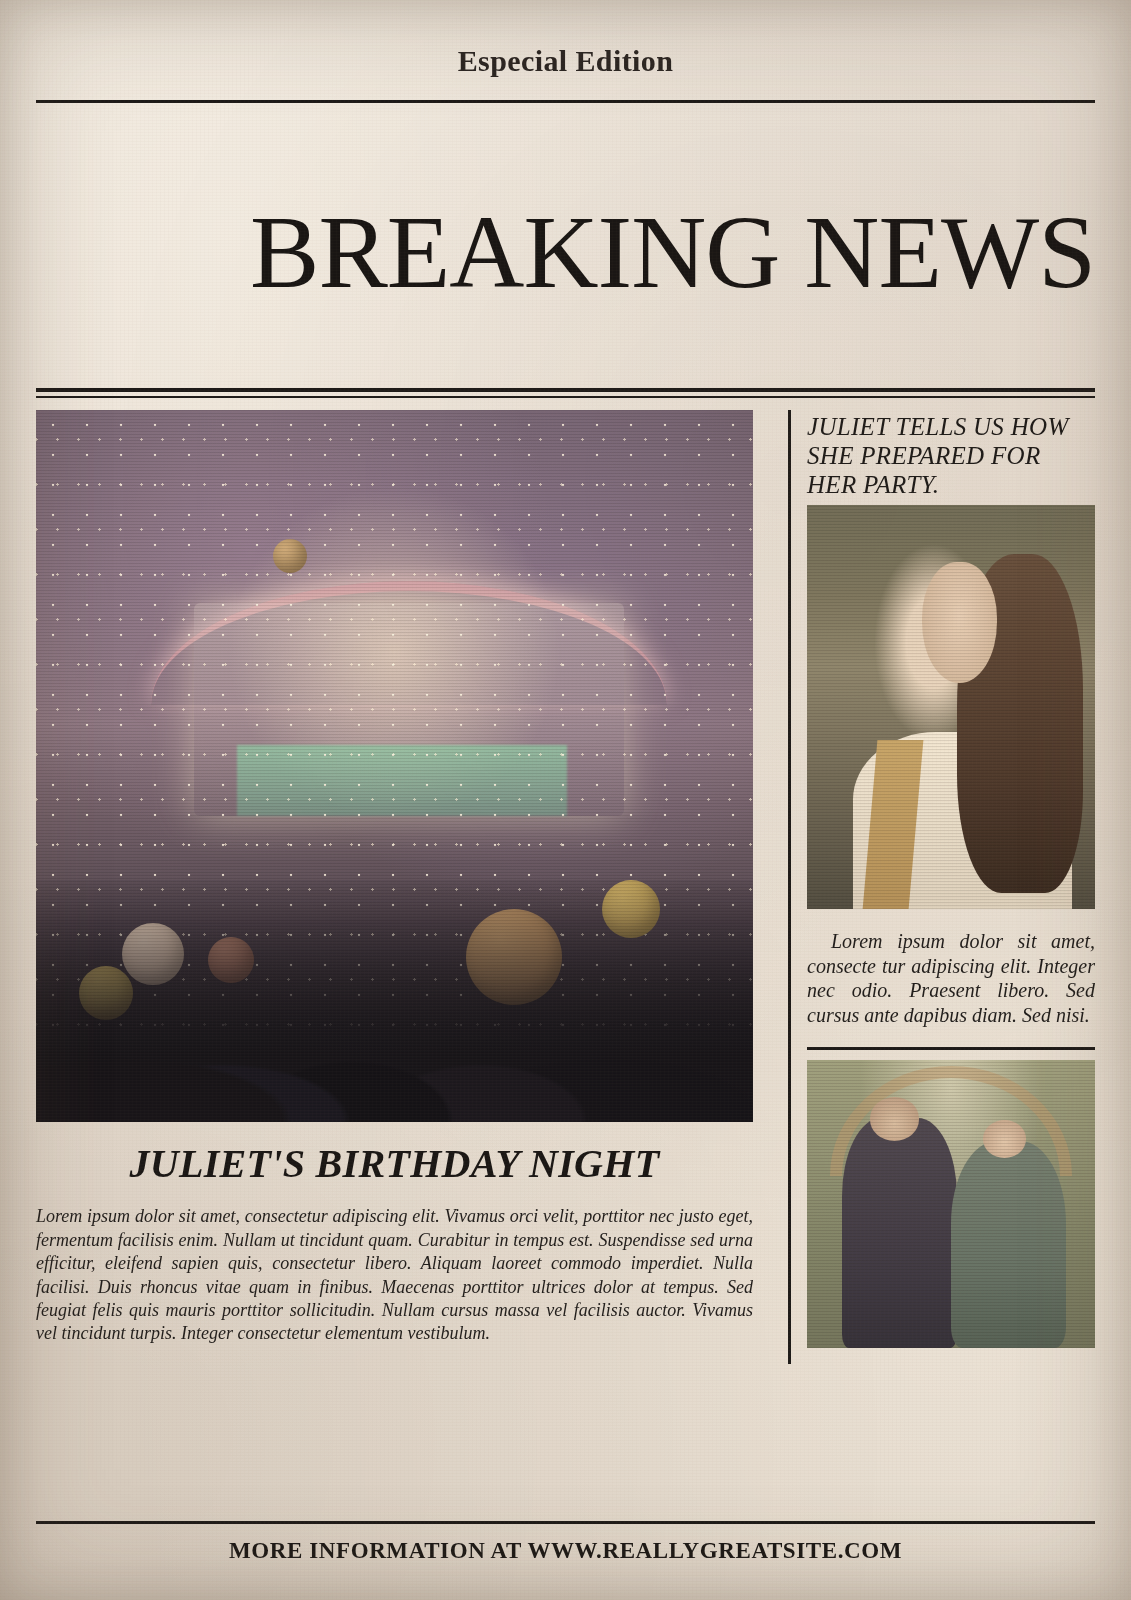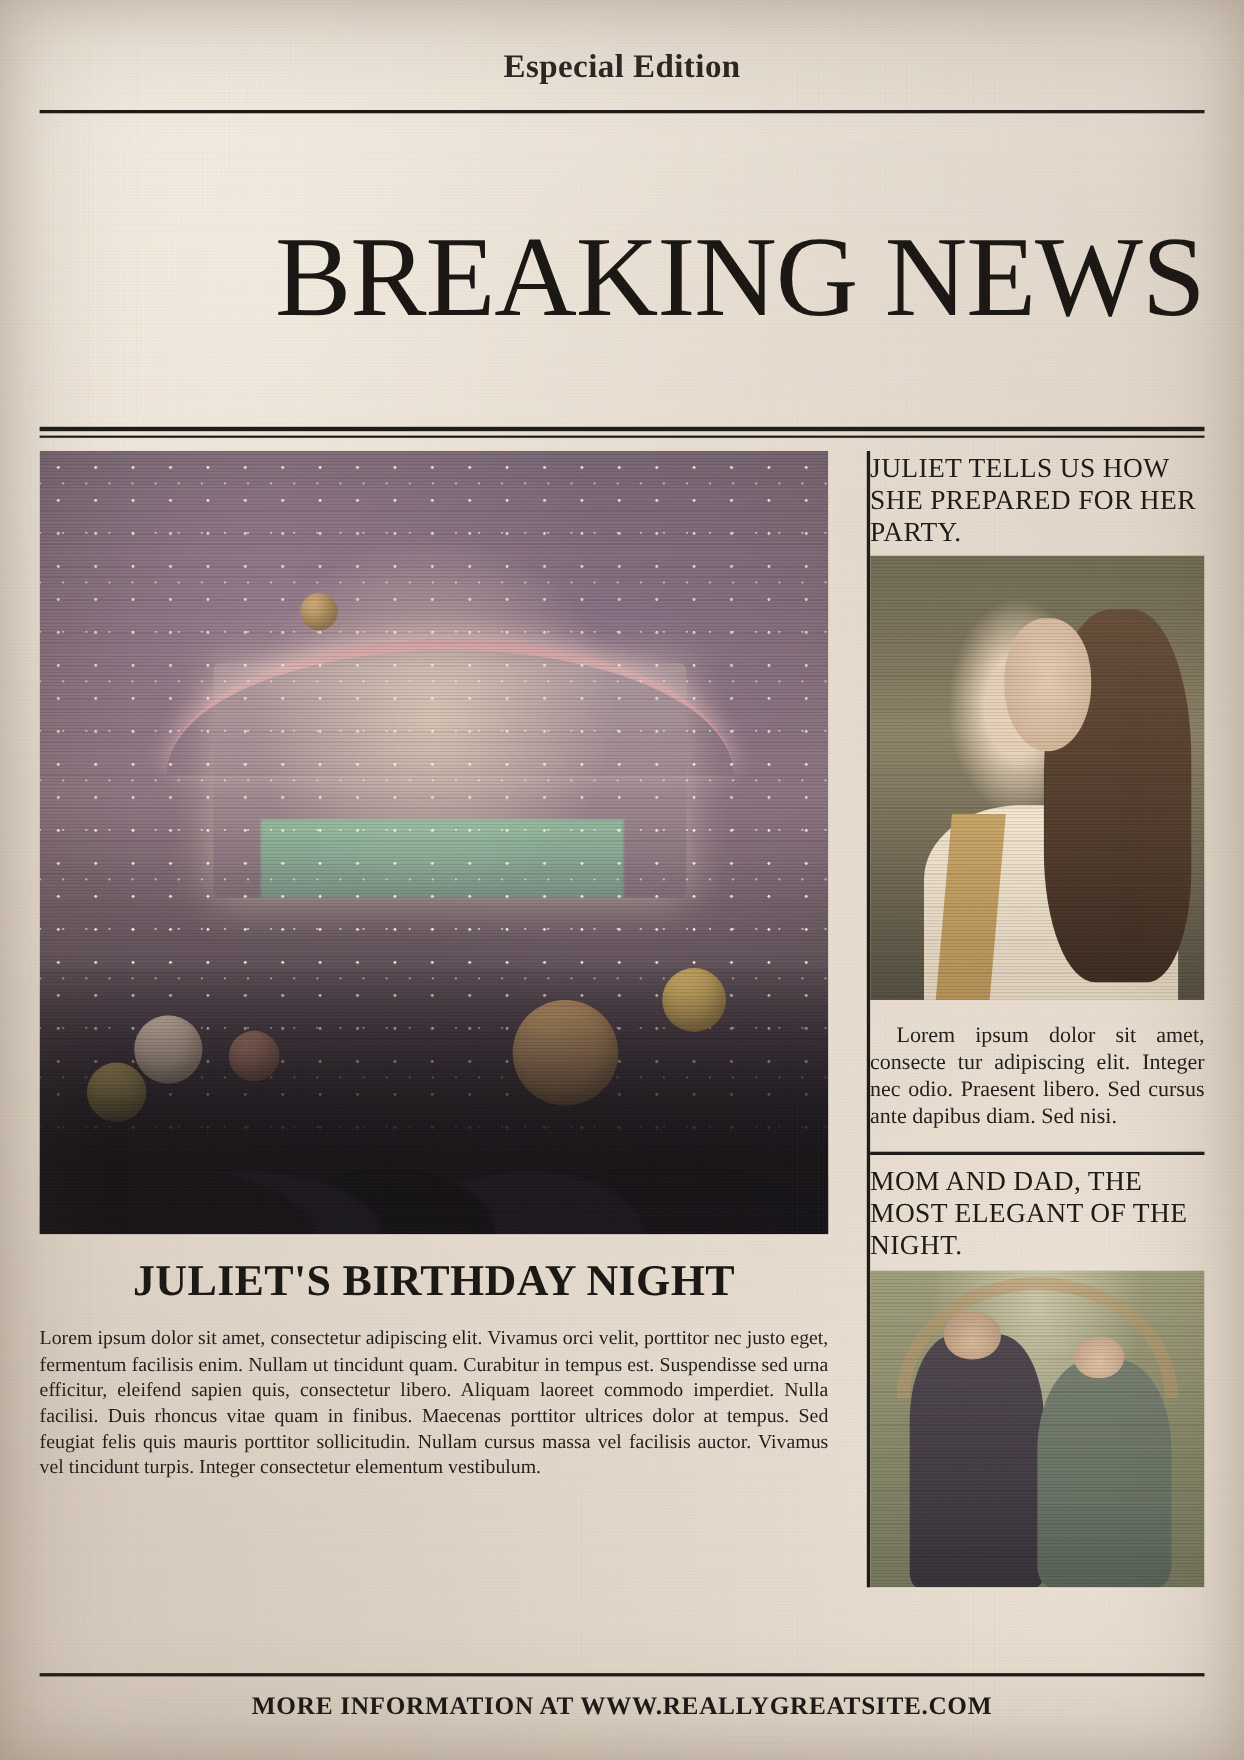--- a/index.html
+++ b/index.html
@@ -77,30 +77,33 @@
 
   
   .cols {
     display: flex;
     gap: 0;
   }
   .col-left {
     width: 752px;
     box-sizing: border-box;
     padding-right: 35px;
+    font-style: italic;
   }
   .divider {
     width: 3px;
     background: #1d1a18;
     margin: 0 0 0 0;
     align-self: stretch;
   }
   .col-right {
     flex: 1;
     box-sizing: border-box;
+    padding-left: 16px;
+    font-style: italic;
   }
 
   
   .photo {
     position: relative;
     overflow: hidden;
     filter: sepia(0.22) contrast(0.96) saturate(0.92) brightness(0.99);
   }
   .photo::after {
     content: "";
@@ -335,21 +338,20 @@
             <div class="portrait-sash"></div>
             <div class="portrait-hair"></div>
             <div class="portrait-face"></div>
           </div>
         </div>
 
         <p class="side-text">Lorem ipsum dolor sit amet, consecte tur adipiscing elit. Integer nec odio. Praesent libero. Sed cursus ante dapibus diam. Sed nisi.</p>
 
         <div class="side-rule"></div>
 
-        <div class="kicker">Mom and dad, the most elegant of the night.</div>
 
         <div class="photo side-photo-2">
           <div class="couple">
             <div class="couple-arch"></div>
             <div class="couple-man"></div>
             <div class="couple-man-head"></div>
             <div class="couple-woman"></div>
             <div class="couple-woman-head"></div>
           </div>
         </div>

